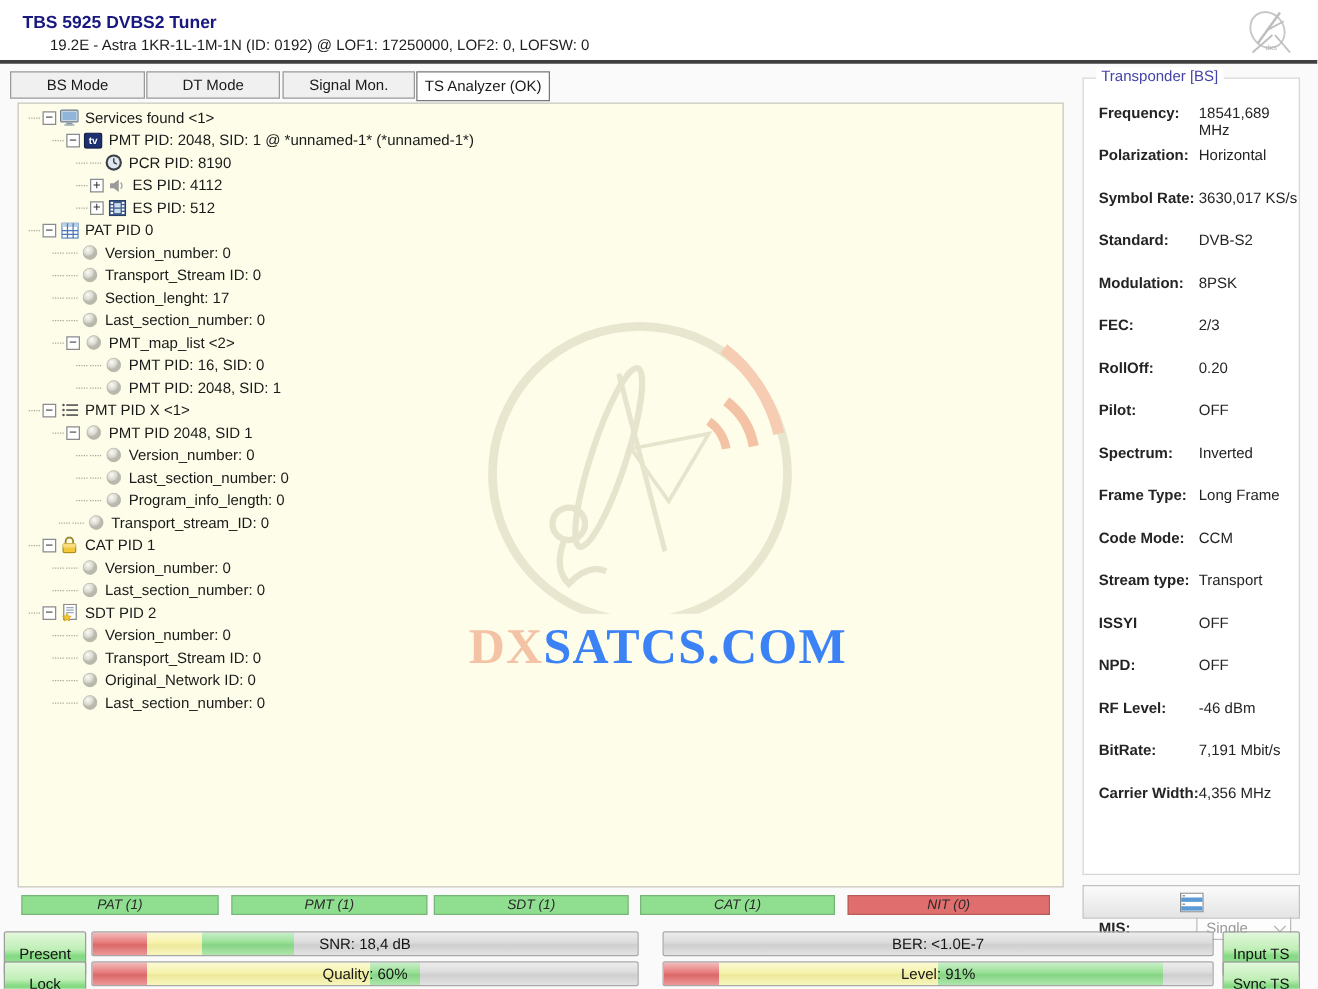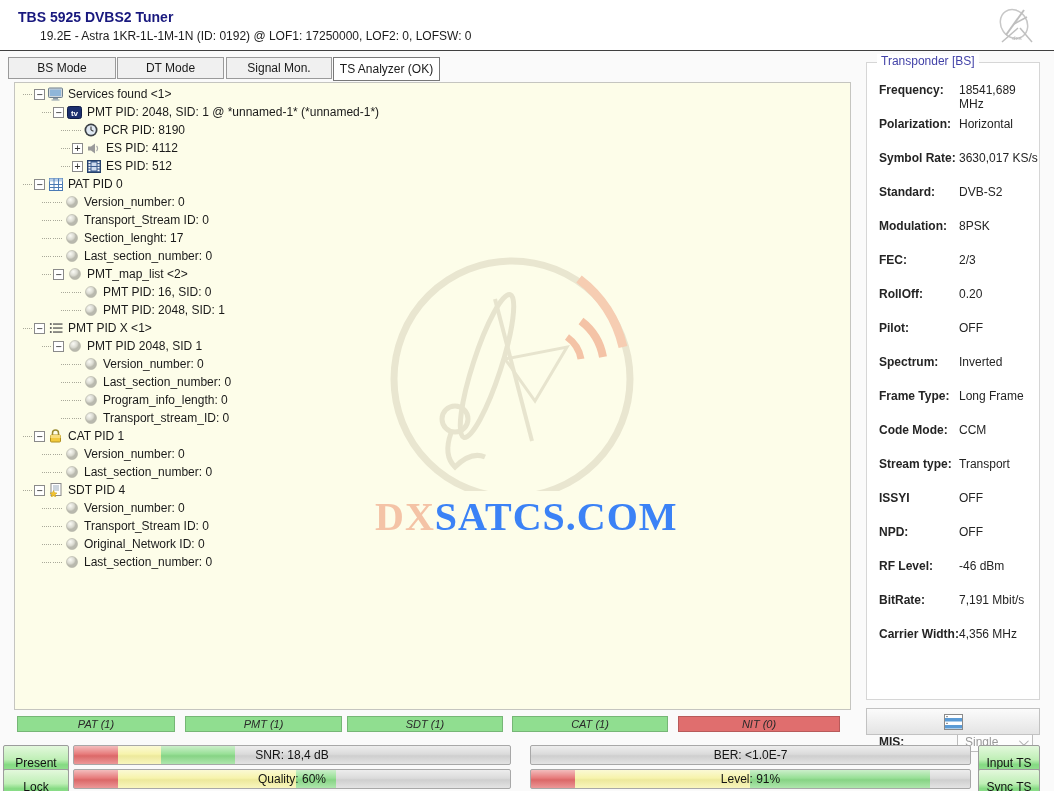--- a/index.html
+++ b/index.html
@@ -4,21 +4,21 @@
 <style>
   * { margin:0; padding:0; box-sizing:border-box; }
   html,body { width:1054px; height:791px; }
   body {
     font-family:"Liberation Sans","DejaVu Sans",sans-serif;
     background:#fafafa; position:relative; overflow:hidden;
     color:#1a1a1a; font-size:12px;
   }
   
   .header { position:absolute; left:0; top:0; width:1054px; height:51px;
-            background:#ffffff; border-bottom:1px solid #404040; }
+            background:#ffffff; border-bottom:3px solid #404040; }
   .app-title { position:absolute; left:18px; top:9px; font-size:14px;
                font-weight:bold; color:#18187e; }
   .app-subtitle { position:absolute; left:40px; top:29px; font-size:12px; color:#1c1c1c; }
   .corner-logo { position:absolute; right:14px; top:4px; width:46px; height:42px; opacity:.55; }
   
   .tab { position:absolute; top:57px; height:22px; border:1px solid #9a9a9a;
          background:#f0f0f0; font-size:12px; color:#1a1a1a;
          display:flex; align-items:center; justify-content:center; cursor:default; }
   .tab.active { background:#ffffff; border:1px solid #787878; height:24px; z-index:2; }
   .tab:nth-child(1){ left:8px;   width:108px; }
@@ -408,21 +408,21 @@
                 <stop offset="0%" stop-color="#fbfbf6"></stop>
                 <stop offset="70%" stop-color="#d9d9d0"></stop>
                 <stop offset="100%" stop-color="#b9b9ae"></stop>
               </radialGradient>
             </defs>
             <circle cx="6" cy="6" r="5.5" fill="url(#g1)" stroke="#b0b0a4" stroke-width="0.6"></circle>
           </svg>
         </span>
         <span class="tlabel">Program_info_length: 0</span>
       </div>
-      <div class="trow" style="padding-left: 46px;">
+      <div class="trow" style="padding-left: 32px;">
         <span class="guide"></span>
         <span class="guide"></span>
         <span class="ticon">
           <svg width="12" height="12" viewBox="0 0 12 12">
             <defs>
               <radialGradient id="g1" cx="35%" cy="30%">
                 <stop offset="0%" stop-color="#fbfbf6"></stop>
                 <stop offset="70%" stop-color="#d9d9d0"></stop>
                 <stop offset="100%" stop-color="#b9b9ae"></stop>
               </radialGradient>
@@ -483,21 +483,21 @@
         <span class="expander">−</span>
         <span class="ticon">
           <svg width="14" height="14" viewBox="0 0 14 14">
             <rect x="2" y="0.5" width="10" height="12" fill="#fff" stroke="#8a8a8a"></rect>
             <line x1="4" y1="3" x2="10" y2="3" stroke="#9ab" stroke-width="1"></line>
             <line x1="4" y1="5" x2="10" y2="5" stroke="#9ab" stroke-width="1"></line>
             <line x1="4" y1="7" x2="10" y2="7" stroke="#9ab" stroke-width="1"></line>
             <polygon points="4.5,7.5 5.6,9.7 8,10 6.2,11.6 6.7,14 4.5,12.7 2.3,14 2.8,11.6 1,10 3.4,9.7" fill="#f4c430" stroke="#c09a10" stroke-width="0.5"></polygon>
           </svg>
         </span>
-        <span class="tlabel">SDT PID 4</span>
+        <span class="tlabel">SDT PID 2</span>
       </div>
       <div class="trow" style="padding-left: 27px;">
         <span class="guide"></span>
         <span class="guide"></span>
         <span class="ticon">
           <svg width="12" height="12" viewBox="0 0 12 12">
             <defs>
               <radialGradient id="g1" cx="35%" cy="30%">
                 <stop offset="0%" stop-color="#fbfbf6"></stop>
                 <stop offset="70%" stop-color="#d9d9d0"></stop>

